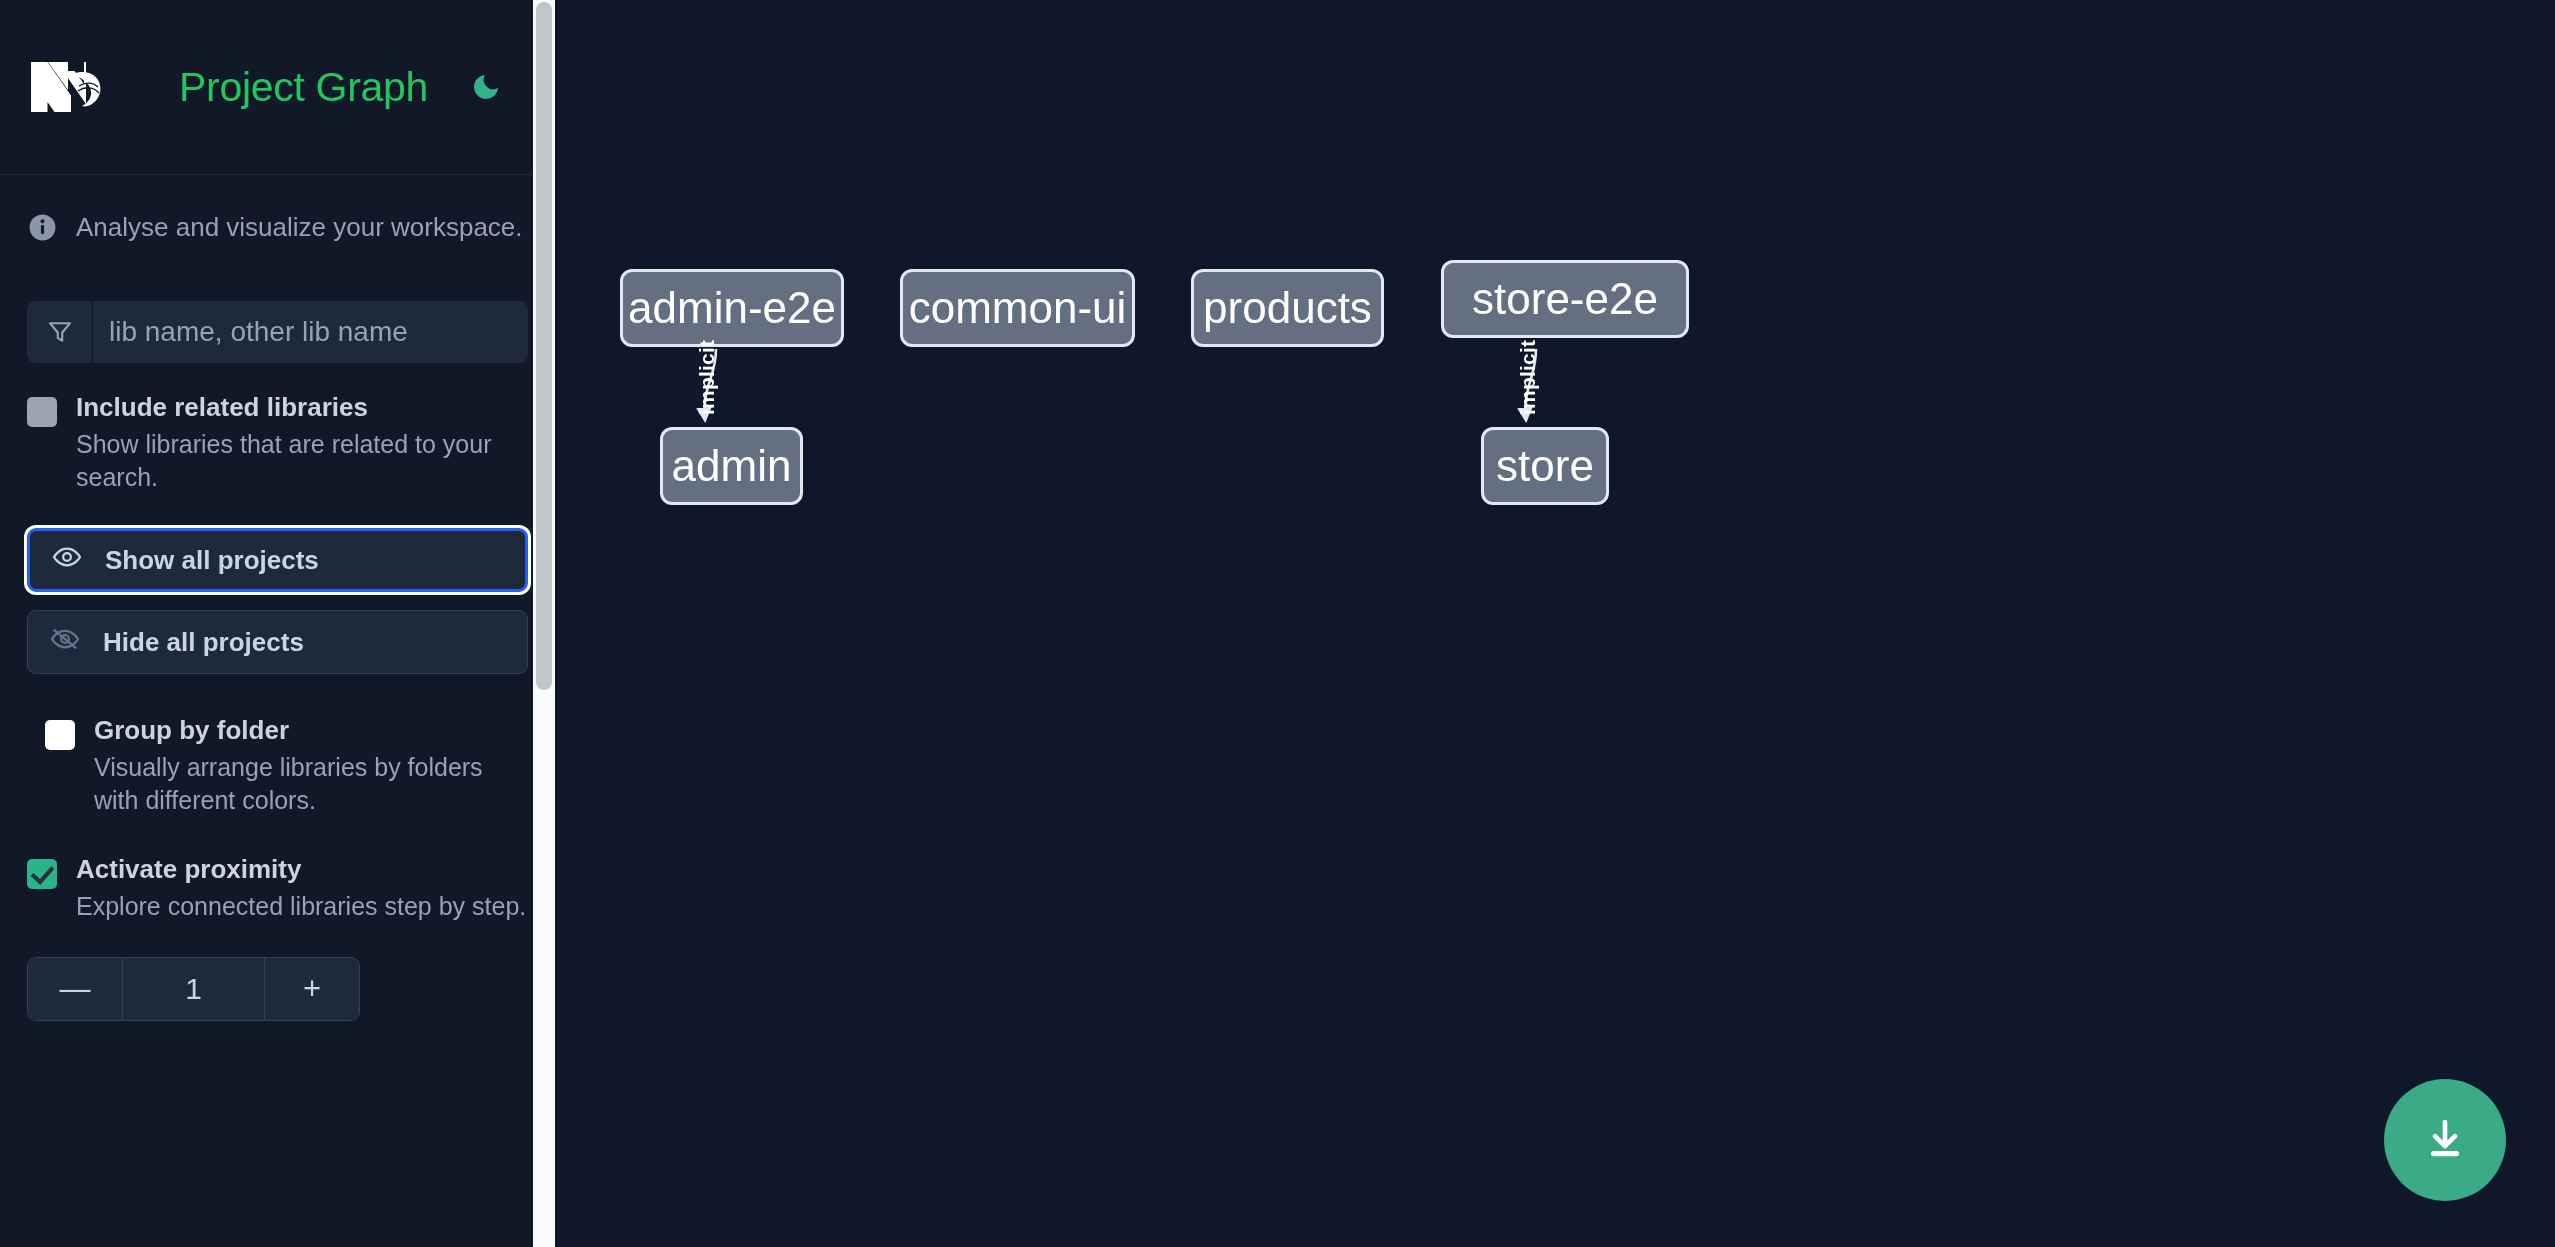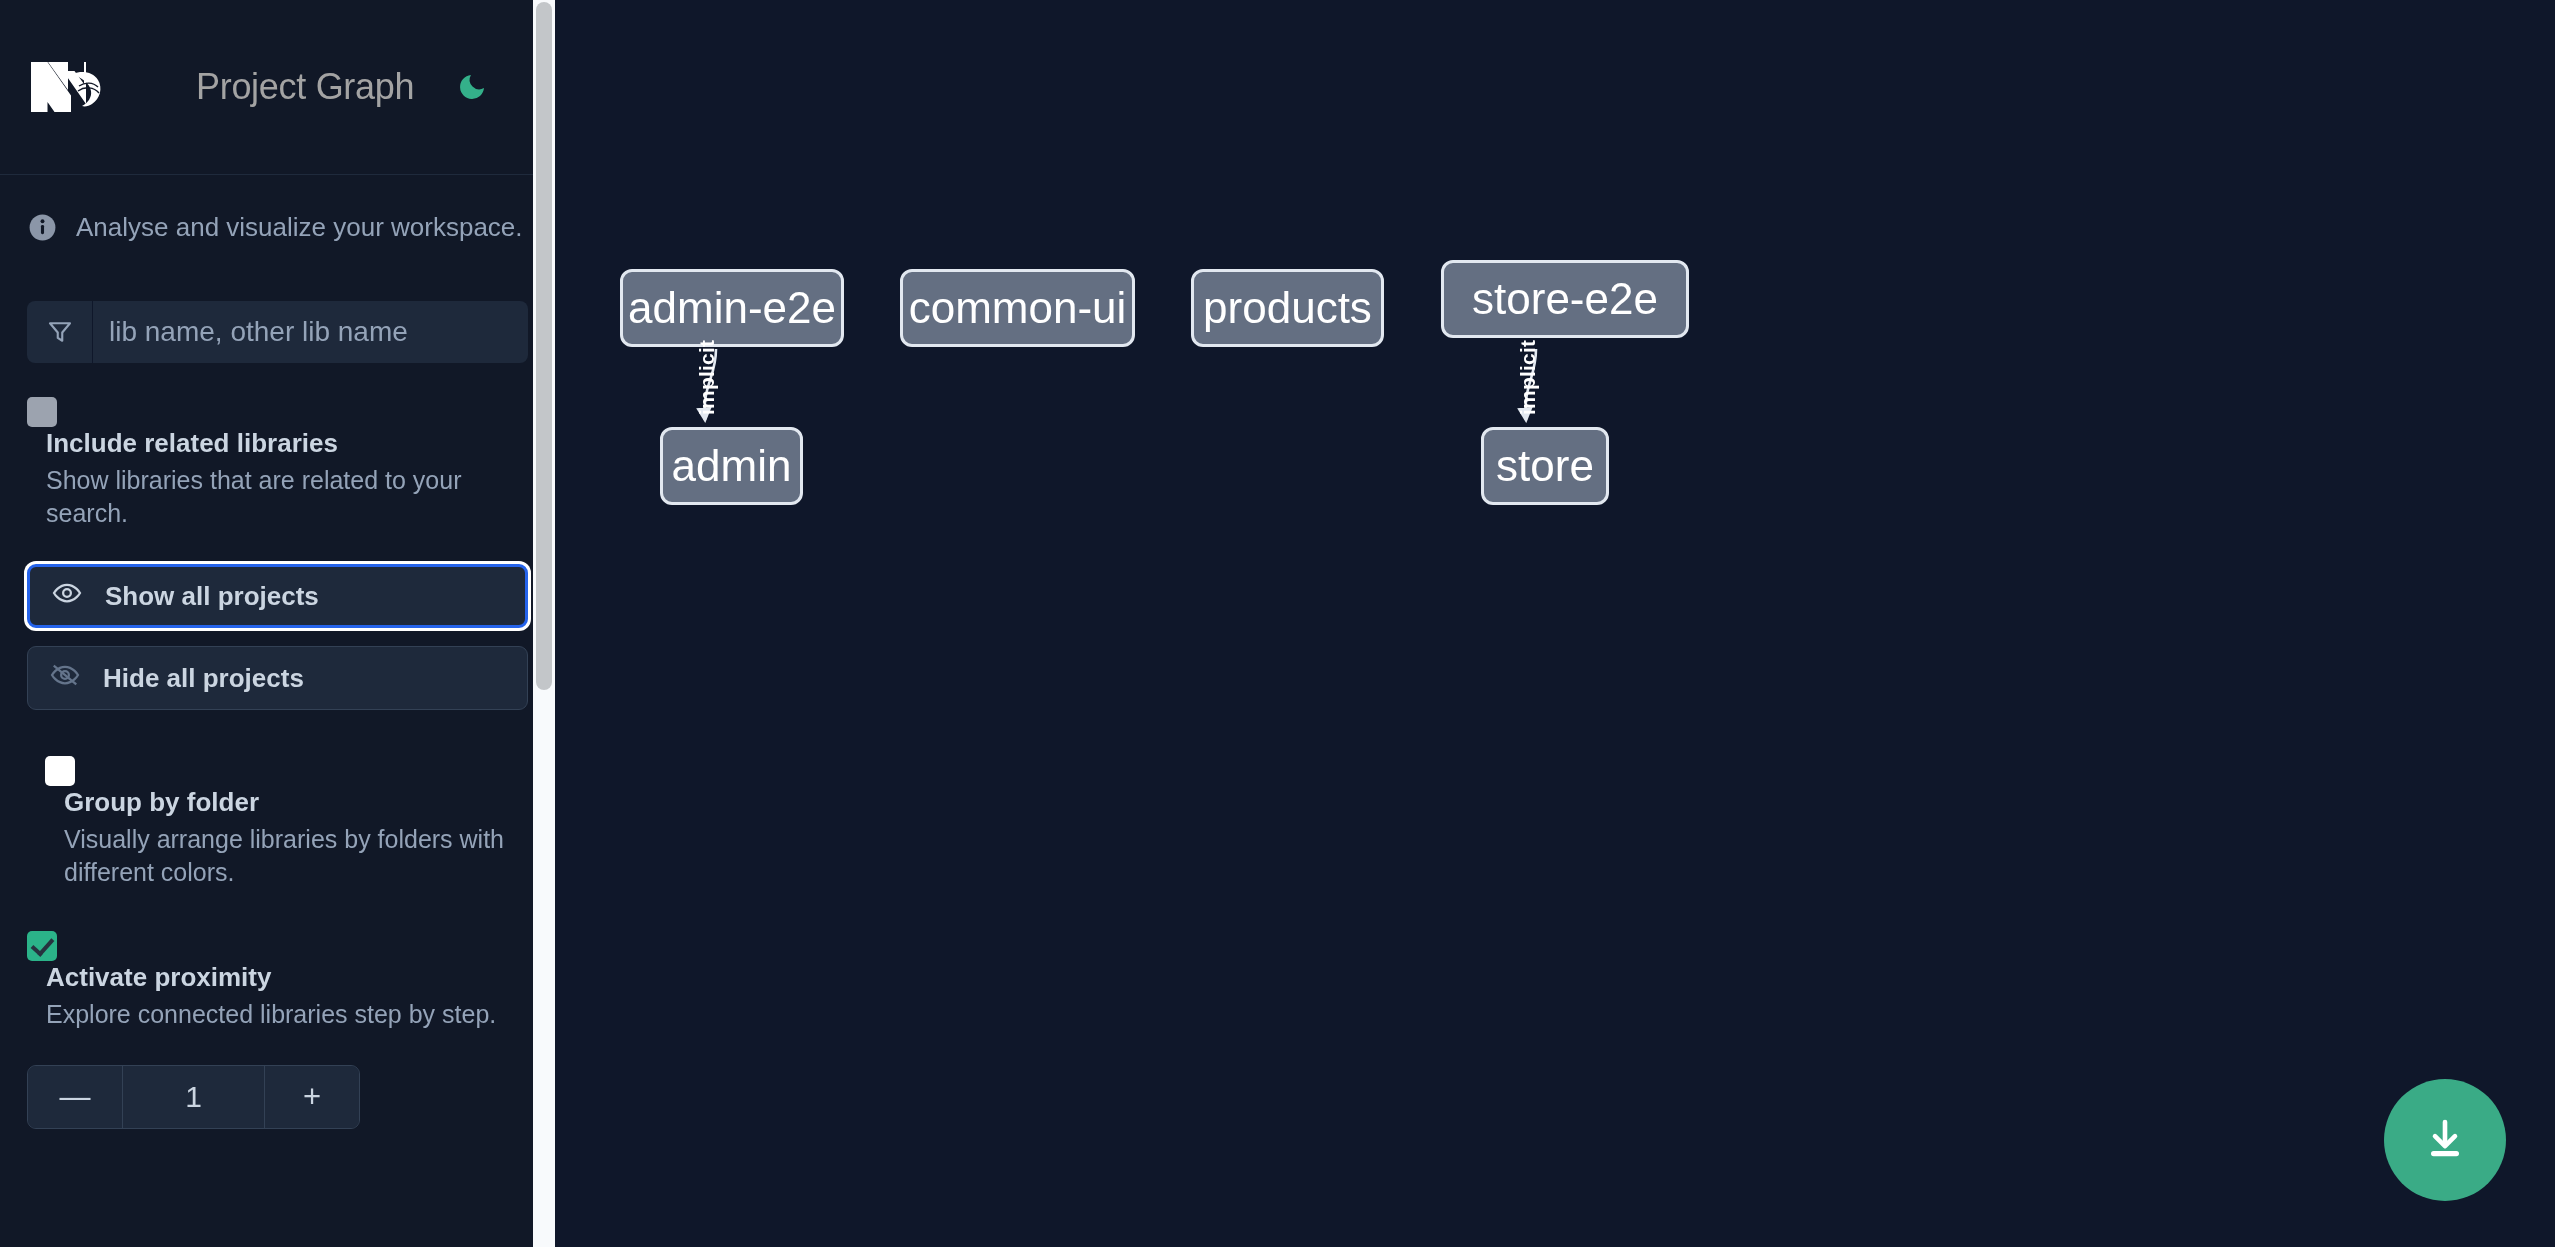--- a/index.html
+++ b/index.html
@@ -22,23 +22,23 @@
   .sidebar-inner { width: 555px; }
 
   .brand-row {
     height: 175px;
     display: flex; align-items: center;
     padding-left: 27px;
     border-bottom: 1px solid #1f2a3c;
   }
   .nx-logo { width: 96px; height: 62px; flex: 0 0 96px; }
   .brand-title {
-    margin-left: 73px;
-    color: #a3a3a3;
-    font-size: 36px;
+    margin-left: 56px;
+    color: #22c55e;
+    font-size: 41px;
     font-weight: 500;
     letter-spacing: -0.3px;
     white-space: nowrap;
   }
   .moon-btn {
     margin-left: 36px; width: 44px; height: 44px;
     display: flex; align-items: center; justify-content: center;
     cursor: pointer;
   }
 
@@ -73,21 +73,21 @@
     background: transparent;
     border: 0; outline: none;
     color: #c4b5fd;
     font-family: "Liberation Sans", sans-serif;
     font-size: 28px;
     padding: 0 16px;
   }
   .search-input::placeholder { color: #94a3b8; }
 
   
-  .check-block { display: flex; padding: 0 27px; margin-top: 28px; flex-direction: column; }
+  .check-block { display: flex; padding: 0 27px; margin-top: 28px; }
   .cb {
     width: 30px; height: 30px; flex: 0 0 30px;
     margin-top: 6px;
     border-radius: 5px;
     position: relative;
     cursor: pointer;
   }
   .cb-disabled { background: #9ca3af; }
   .cb-empty { background: #ffffff; }
   .cb-checked { background: #2bb389; }

